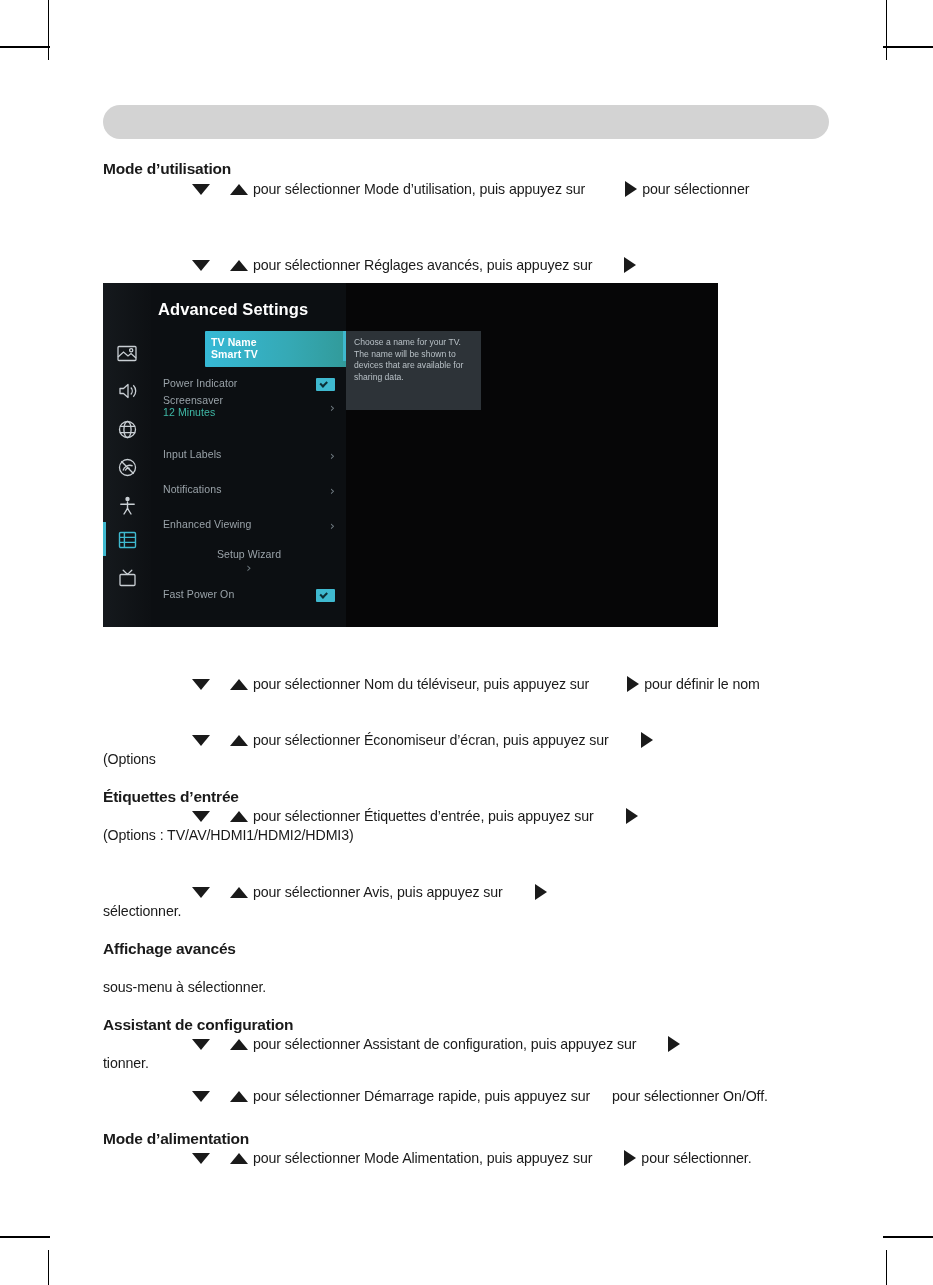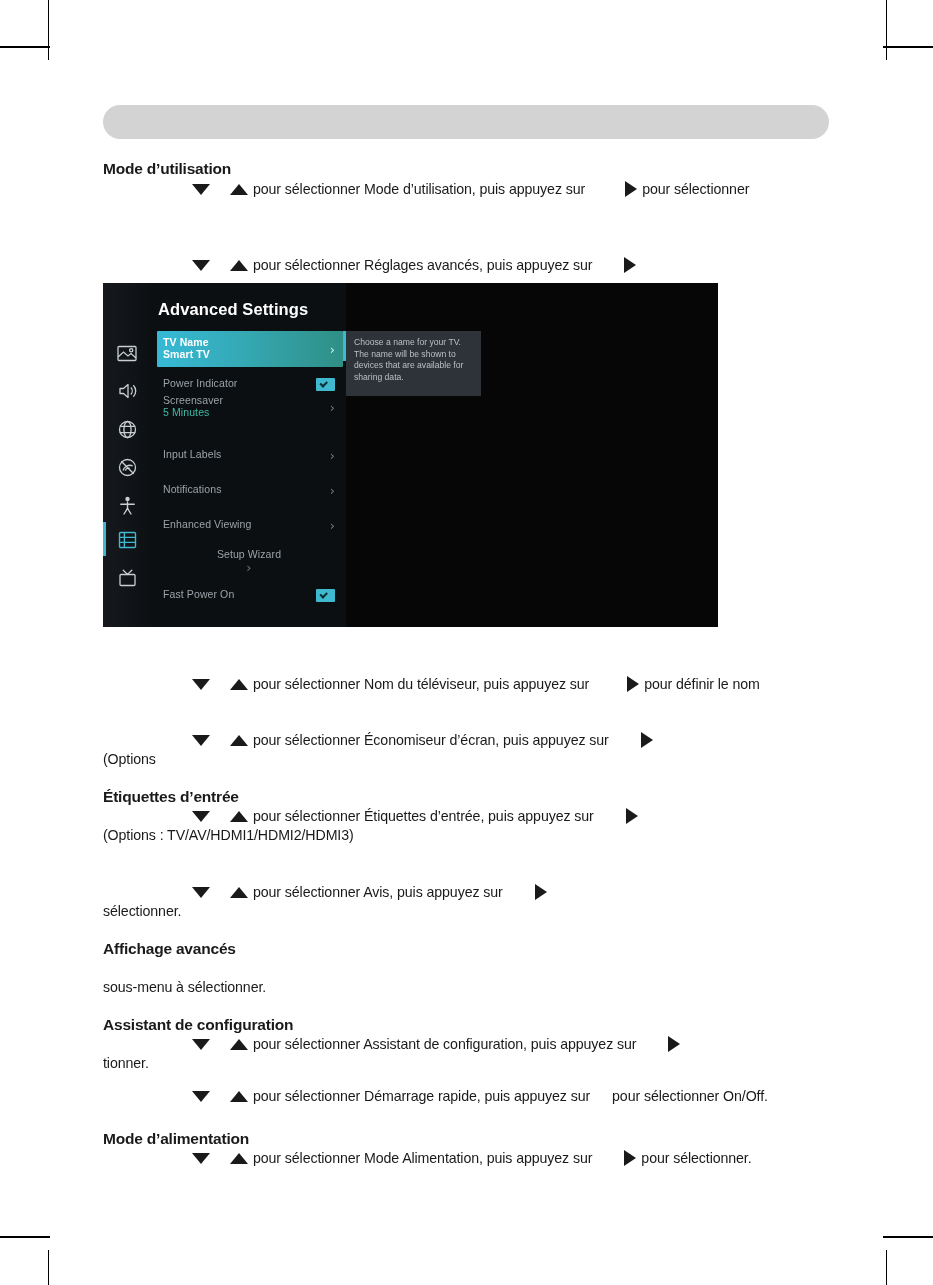--- a/index.html
+++ b/index.html
@@ -197,21 +197,21 @@
     border-left: 2px solid #0c2f36;
     border-bottom: 2px solid #0c2f36;
     transform: rotate(-45deg);
   }
 
   .tooltip {
     position: absolute;
     left: 243px;
     top: 48px;
     width: 135px;
-    height: 65px;
+    height: 79px;
     background: #2d3338;
     box-sizing: border-box;
     padding: 6px 8px;
     color: #b8c0c6;
     font-size: 8.6px;
     line-height: 1.35;
   }
   .tooltip-edge {
     position: absolute;
     left: 240px;
@@ -299,39 +299,39 @@
       <svg width="19" height="18" viewBox="0 0 19 18" fill="none" stroke="currentColor" stroke-width="1.3">
         <rect x="2" y="5.5" width="15" height="11" rx="1"></rect>
         <path d="M5.2 1.2 L9.5 5.4 L13.8 1.2" stroke-linecap="round"></path>
       </svg>
     </div>
 
     <div class="tv-title">Advanced Settings</div>
 
     <div class="menu">
 
-      <div class="m-row selected" style="top:0px; height:36px;">
+      <div class="m-row selected" style="top:0px; height:36px;margin-left:48px;">
         <span class="lbl-wrap">
           <span>TV Name</span>
           <span>Smart TV</span>
         </span>
         <span class="chev">›</span>
       </div>
 
       <div class="m-row" style="top:42px; height:22px;">
         <span class="lbl-wrap">
           <span>Power Indicator</span>
         </span>
         <span class="toggle"></span>
       </div>
 
       <div class="m-row" style="top:62px; height:28px;">
         <span class="lbl-wrap">
           <span>Screensaver</span>
-          <span class="sub">5 Minutes</span>
+          <span class="sub">12 Minutes</span>
         </span>
         <span class="chev">›</span>
       </div>
 
       <div class="m-row" style="top:113px; height:22px;">
         <span class="lbl-wrap">
           <span>Input Labels</span>
         </span>
         <span class="chev">›</span>
       </div>

